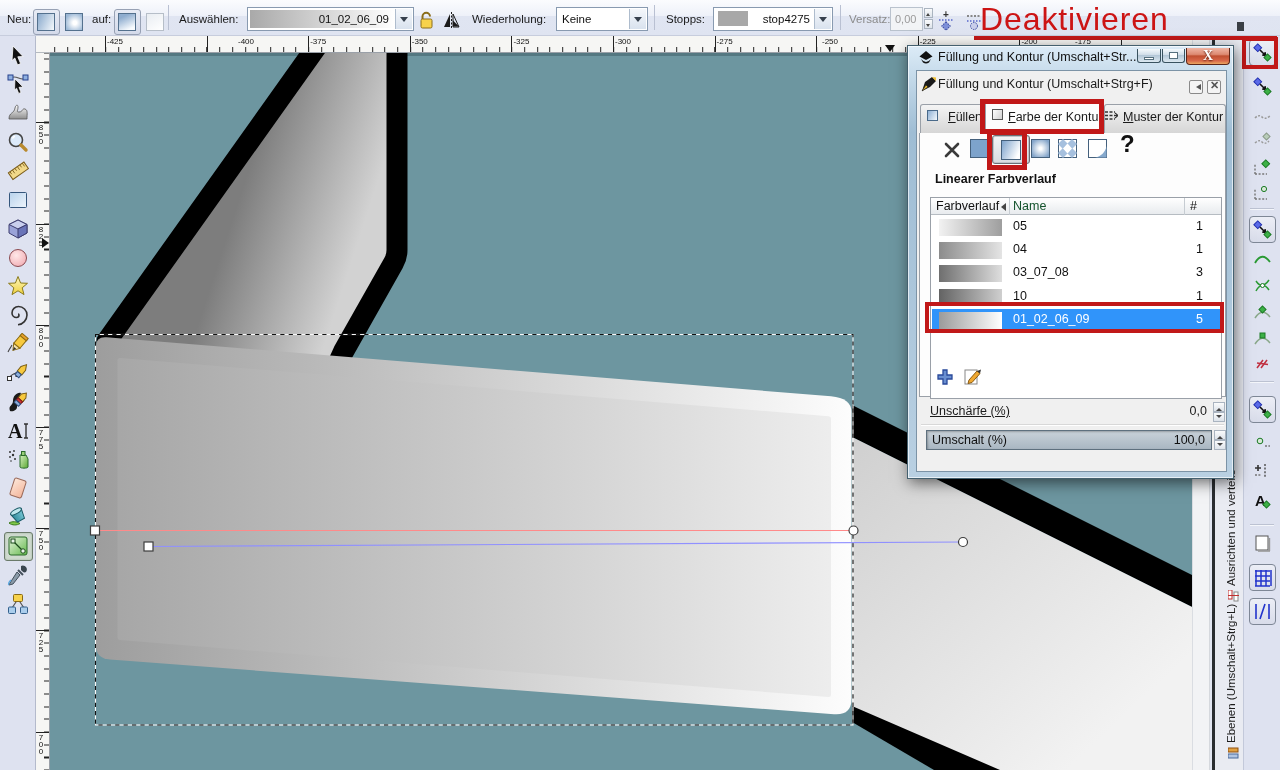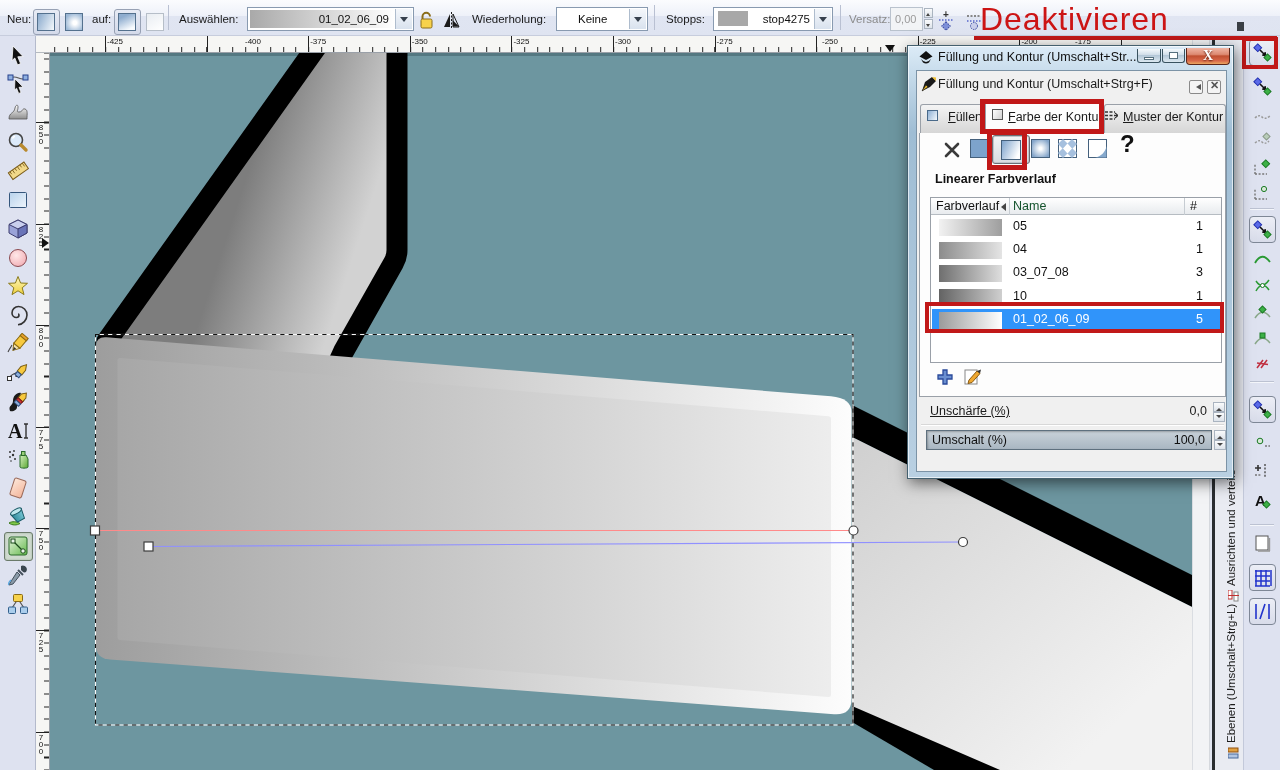--- a/index.html
+++ b/index.html
@@ -111,21 +111,21 @@
       <rect x="2" y="8" width="11" height="9" rx="1.5" fill="#f7d24c" stroke="#8a6d1a" stroke-width="1"></rect>
     </svg>
  <svg class="abs" style="left:443px;top:12px;" width="17" height="17" viewBox="0 0 17 17">
       <path d="M7 2 L7 15 L1 15 Z" fill="#1a1a1a"></path>
       <path d="M10 2 L10 15 L16 15 Z" fill="none" stroke="#1a1a1a" stroke-width="1"></path>
       <path d="M10 14.5 L16 14.5 L10 8.5 Z" fill="#1a1a1a"></path>
       <line x1="8.5" y1="0" x2="8.5" y2="17" stroke="#1a1a1a" stroke-width="1" stroke-dasharray="2,1.5"></line>
     </svg>
  <span class="lbl" style="left:472px;">Wiederholung:</span>
  <div class="combo" style="left:556px;width:92px;">
-  <span style="position:absolute;left:21px;top:5px;font-size:11.5px;color:#111;">Keine</span>
+  <span style="position:absolute;left:5px;top:5px;font-size:11.5px;color:#111;">Keine</span>
   <div class="arr"></div>
  </div>
  <div class="vsep" style="left:654px;"></div>
  <span class="lbl" style="left:666px;">Stopps:</span>
  <div class="combo" style="left:713px;width:120px;">
   <div style="position:absolute;left:4px;top:3px;width:30px;height:15px;background:#a8a8a8;"></div>
   <span style="position:absolute;right:22px;top:5px;font-size:11.5px;color:#111;">stop4275</span>
   <div class="arr"></div>
  </div>
  <div class="vsep" style="left:840px;"></div>
@@ -158,21 +158,21 @@
     <div class="htickM" style="left:258.2px;"></div>
     <div class="htickM" style="left:359.8px;"></div>
     <div class="htickM" style="left:461.4px;"></div>
     <div class="htickM" style="left:563px;"></div>
     <div class="htickM" style="left:664.6px;"></div>
     <div class="htickM" style="left:766.2px;"></div>
     <div class="htickM" style="left:867.8px;"></div>
     <div class="htickM" style="left:969.4px;"></div>
     <div class="htickM" style="left:1071px;"></div>
  <span class="hlab" style="left:57px;">-425</span>
-    <span class="hlab" style="left:161px;padding-left:34px;">-400</span>
+    <span class="hlab" style="left:154px;padding-left:34px;">-400</span>
     <span class="hlab" style="left:260.2px;">-375</span>
     <span class="hlab" style="left:361.8px;">-350</span>
     <span class="hlab" style="left:463.4px;">-325</span>
     <span class="hlab" style="left:565px;">-300</span>
     <span class="hlab" style="left:666.6px;">-275</span>
     <span class="hlab" style="left:772px;">-250</span>
     <span class="hlab" style="left:869.8px;">-225</span>
     <span class="hlab" style="left:971.4px;">-200</span>
     <span class="hlab" style="left:1025px;">-175</span>
  <div style="position:absolute;left:835px;top:9px;width:0;height:0;border-left:5px solid transparent;border-right:5px solid transparent;border-top:7px solid #111;"></div>
@@ -533,21 +533,21 @@
             <path d="M14,9 L19,14 L14,19 L9,14 Z"></path>
             <path d="M9.5,4.5 L14,9.5 L9.5,14.5 L5,9.5 Z" fill="#fff"></path>
           </g>
         </svg>
    <svg style="position:absolute;left:168px;top:6px;" width="19" height="19" viewBox="0 0 19 19">
           <rect x="0.5" y="0.5" width="18" height="18" fill="#fff" stroke="#44607c"></rect>
           <path d="M18.5,7 L18.5,18.5 L7,18.5 C13,17.5 17.5,13 18.5,7 Z" fill="#86a9cd"></path>
         </svg>
    <span style="position:absolute;left:200px;top:-3px;font-size:24px;font-weight:bold;color:#111;">?</span>
    <span style="position:absolute;left:15px;top:39px;font-size:12.5px;font-weight:bold;color:#111;">Linearer Farbverlauf</span>
-   <div id="gtable" style="position:absolute;left:10px;top:64px;width:292px;height:166px;background:#fff;border:1px solid #9aa0a8;box-sizing:border-box;">
+   <div id="gtable" style="position:absolute;left:10px;top:64px;width:292px;height:202px;background:#fff;border:1px solid #9aa0a8;box-sizing:border-box;">
     <div style="position:absolute;left:0;top:0;width:100%;height:17px;background:linear-gradient(#ffffff,#e8ebee);border-bottom:1px solid #b6bcc2;box-sizing:border-box;"></div>
     <span style="position:absolute;left:5px;top:1px;font-size:12.5px;color:#111;">Farbverlauf</span>
     <div style="position:absolute;left:66px;top:5px;border:4px solid transparent;border-right:5px solid #444;"></div>
     <div style="position:absolute;left:77.6px;top:0;width:1px;height:17px;background:#c6ccd2;"></div>
     <span style="position:absolute;left:82px;top:1px;font-size:12.5px;color:#14532d;">Name</span>
     <div style="position:absolute;left:253px;top:0;width:1px;height:17px;background:#c6ccd2;"></div>
     <span style="position:absolute;left:259px;top:1px;font-size:12.5px;color:#111;">#</span>
     <div class="grow" style="top:18px;">
             <div class="gsw" style="background:linear-gradient(90deg,#f2f2f2,#9e9e9e);"></div>
             <span class="gnm">05</span>

